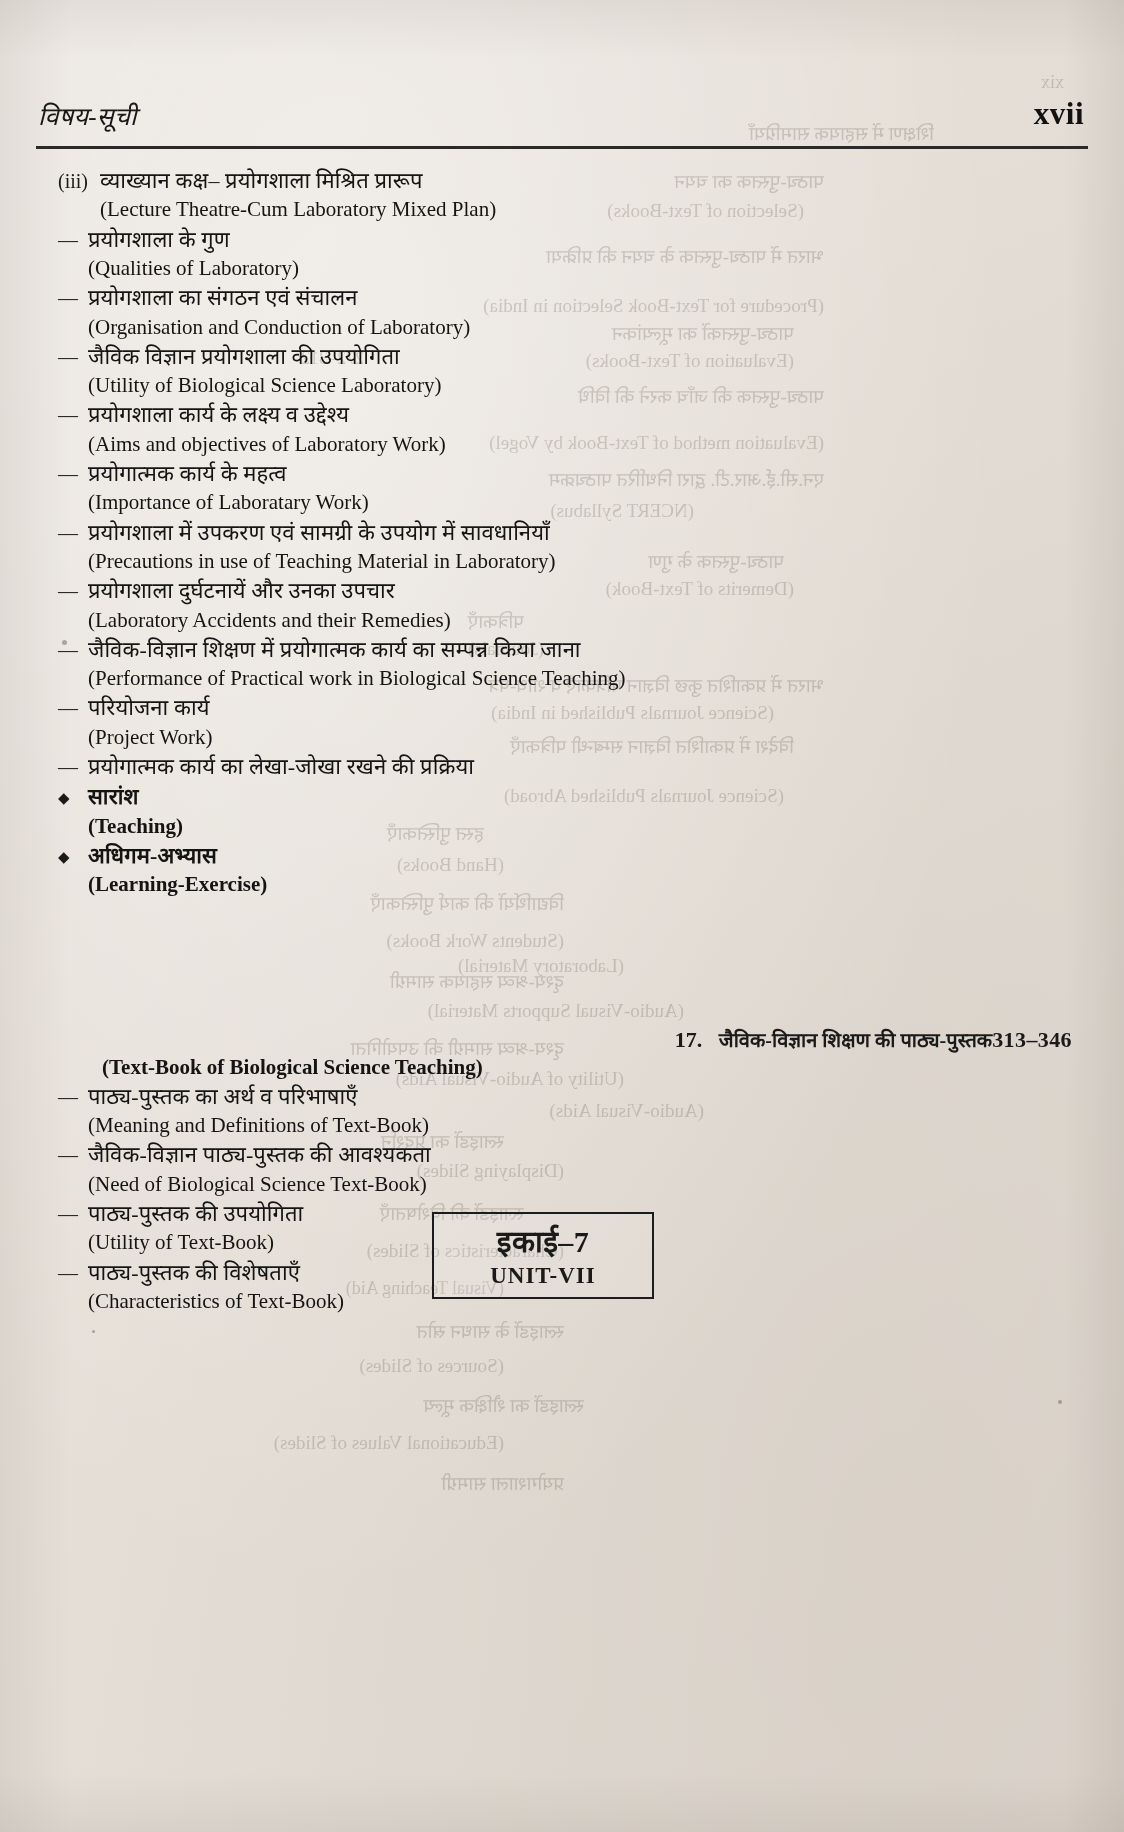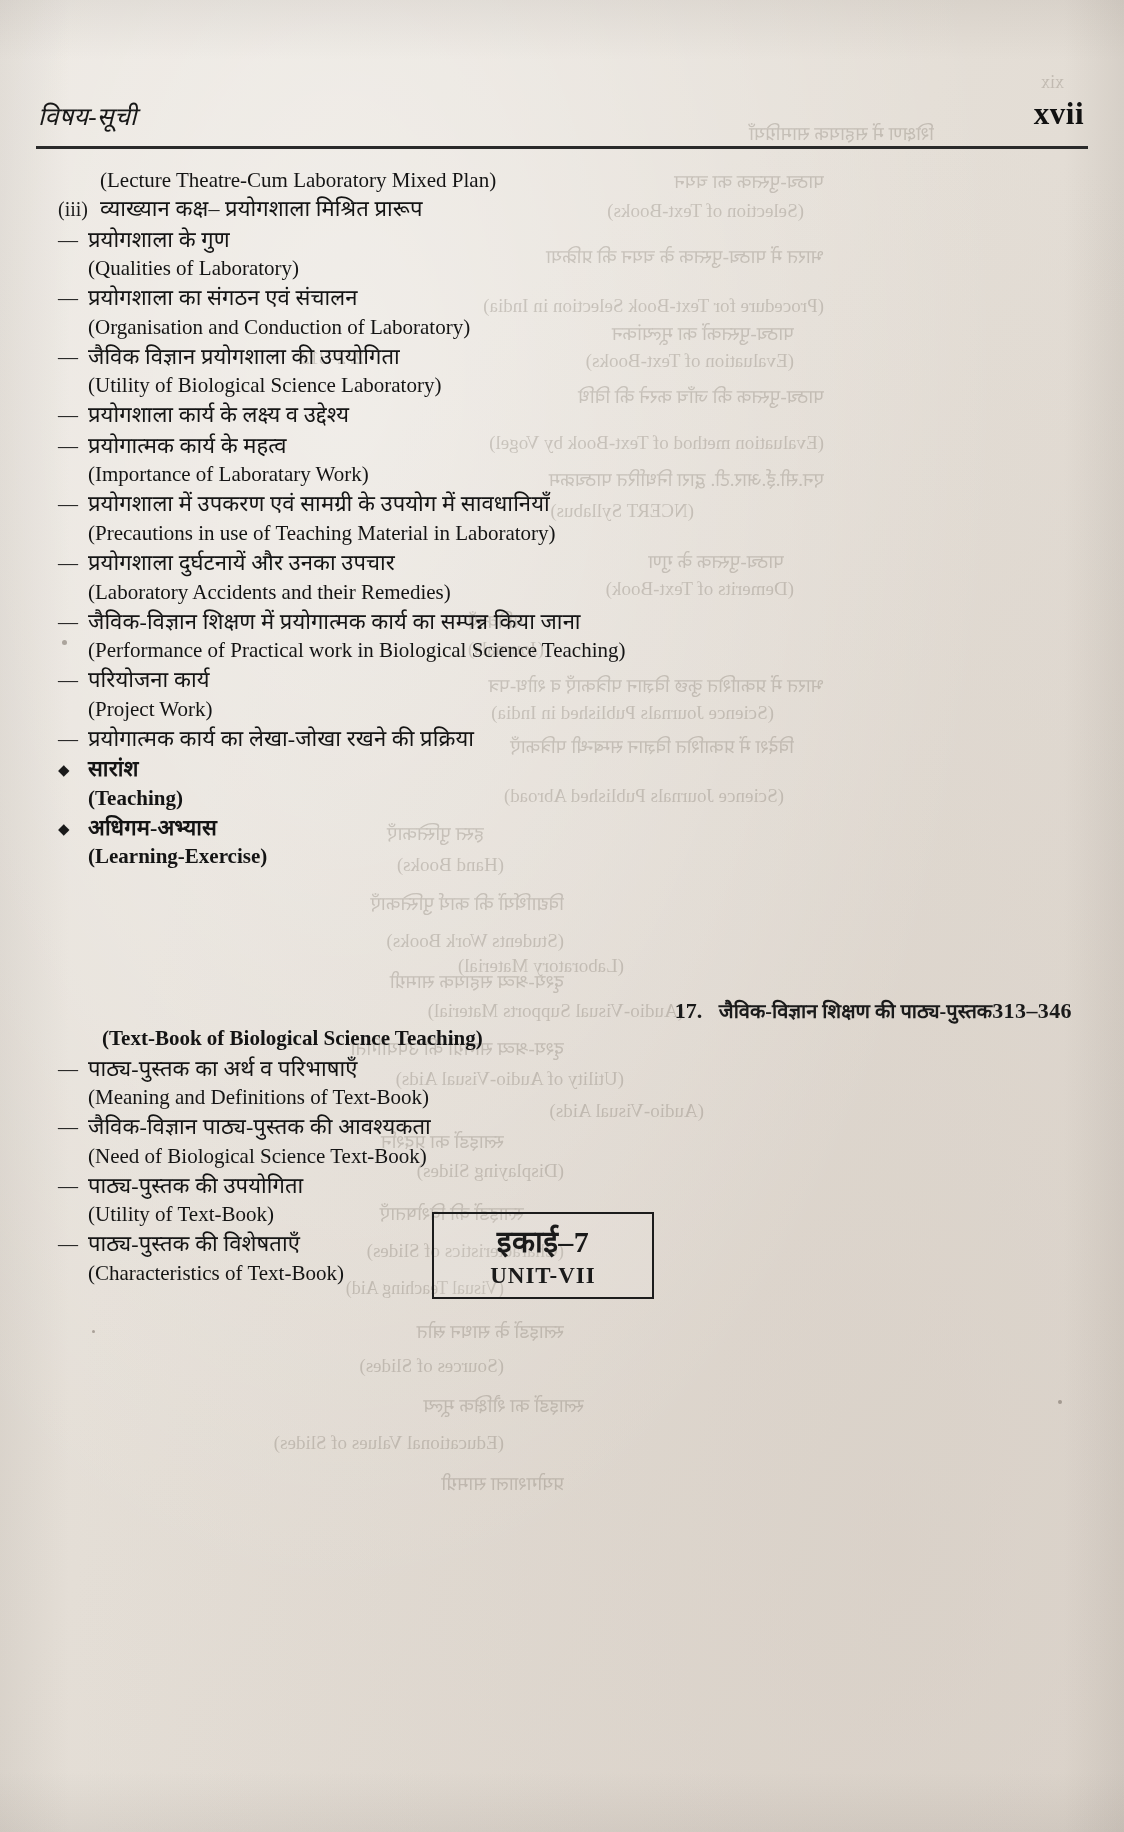--- a/index.html
+++ b/index.html
@@ -245,27 +245,27 @@
 
 <div class="header">
   <div class="header-left">विषय-सूची</div>
   <div class="header-right">xvii</div>
 </div>
 <div class="rule"></div>
 
 <div class="content">
 
   <div class="entry">
+    <div class="line">
+        <span class="marker roman">(iii)</span>
+        <span class="txt-hi">व्याख्यान कक्ष– प्रयोगशाला मिश्रित प्रारूप</span>
+      </div>
     <div class="line sub-roman">
         <span class="txt-en">(Lecture Theatre-Cum Laboratory Mixed Plan)</span>
       </div>
-    <div class="line">
-        <span class="marker roman">(iii)</span>
-        <span class="txt-hi">व्याख्यान कक्ष– प्रयोगशाला मिश्रित प्रारूप</span>
-      </div>
   </div>
 
   <div class="entry">
     <div class="line">
         <span class="marker dash">—</span>
         <span class="txt-hi">प्रयोगशाला के गुण</span>
       </div>
     <div class="line sub">
         <span class="txt-en">(Qualities of Laboratory)</span>
       </div>
@@ -288,20 +288,23 @@
       </div>
     <div class="line sub">
         <span class="txt-en">(Utility of Biological Science Laboratory)</span>
       </div>
   </div>
 
   <div class="entry">
     <div class="line">
         <span class="marker dash">—</span>
         <span class="txt-hi">प्रयोगशाला कार्य के लक्ष्य व उद्देश्य</span>
+      </div>
+    <div class="line sub">
+        <span class="txt-en">(Aims and objectives of Laboratory Work)</span>
       </div>
   </div>
 
   <div class="entry">
     <div class="line">
         <span class="marker dash">—</span>
         <span class="txt-hi">प्रयोगात्मक कार्य के महत्व</span>
       </div>
     <div class="line sub">
         <span class="txt-en">(Importance of Laboratary Work)</span>

